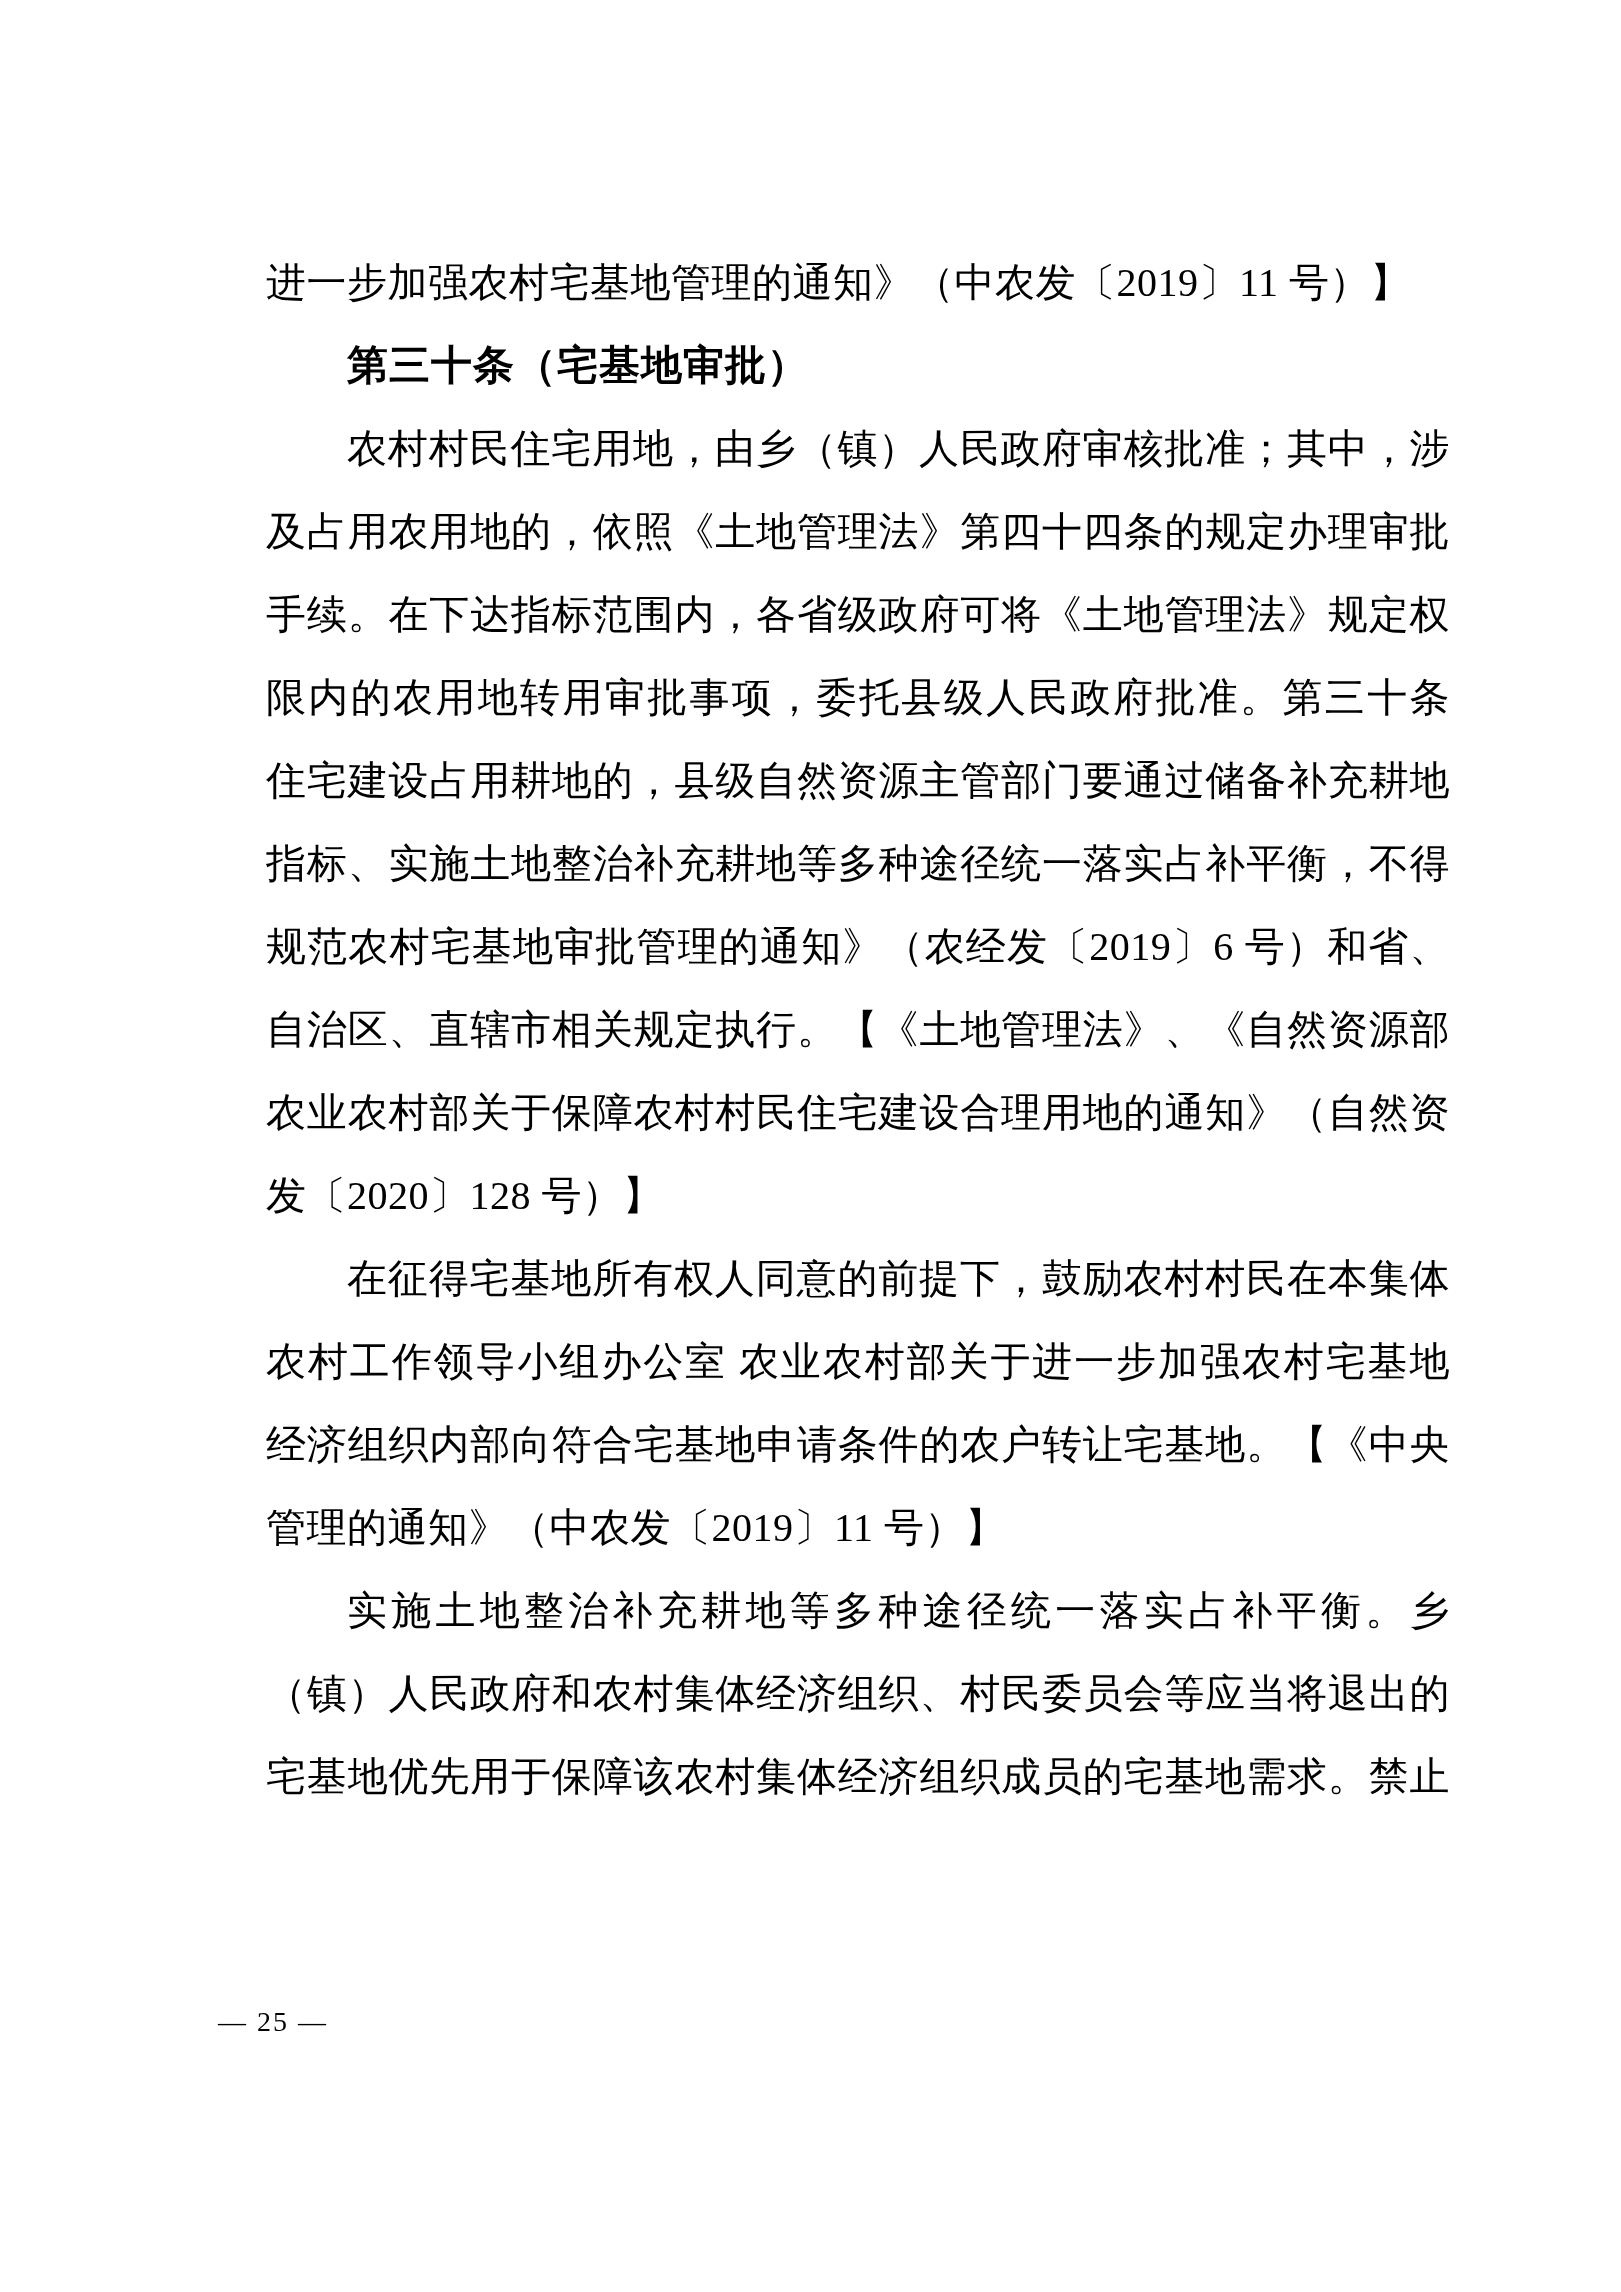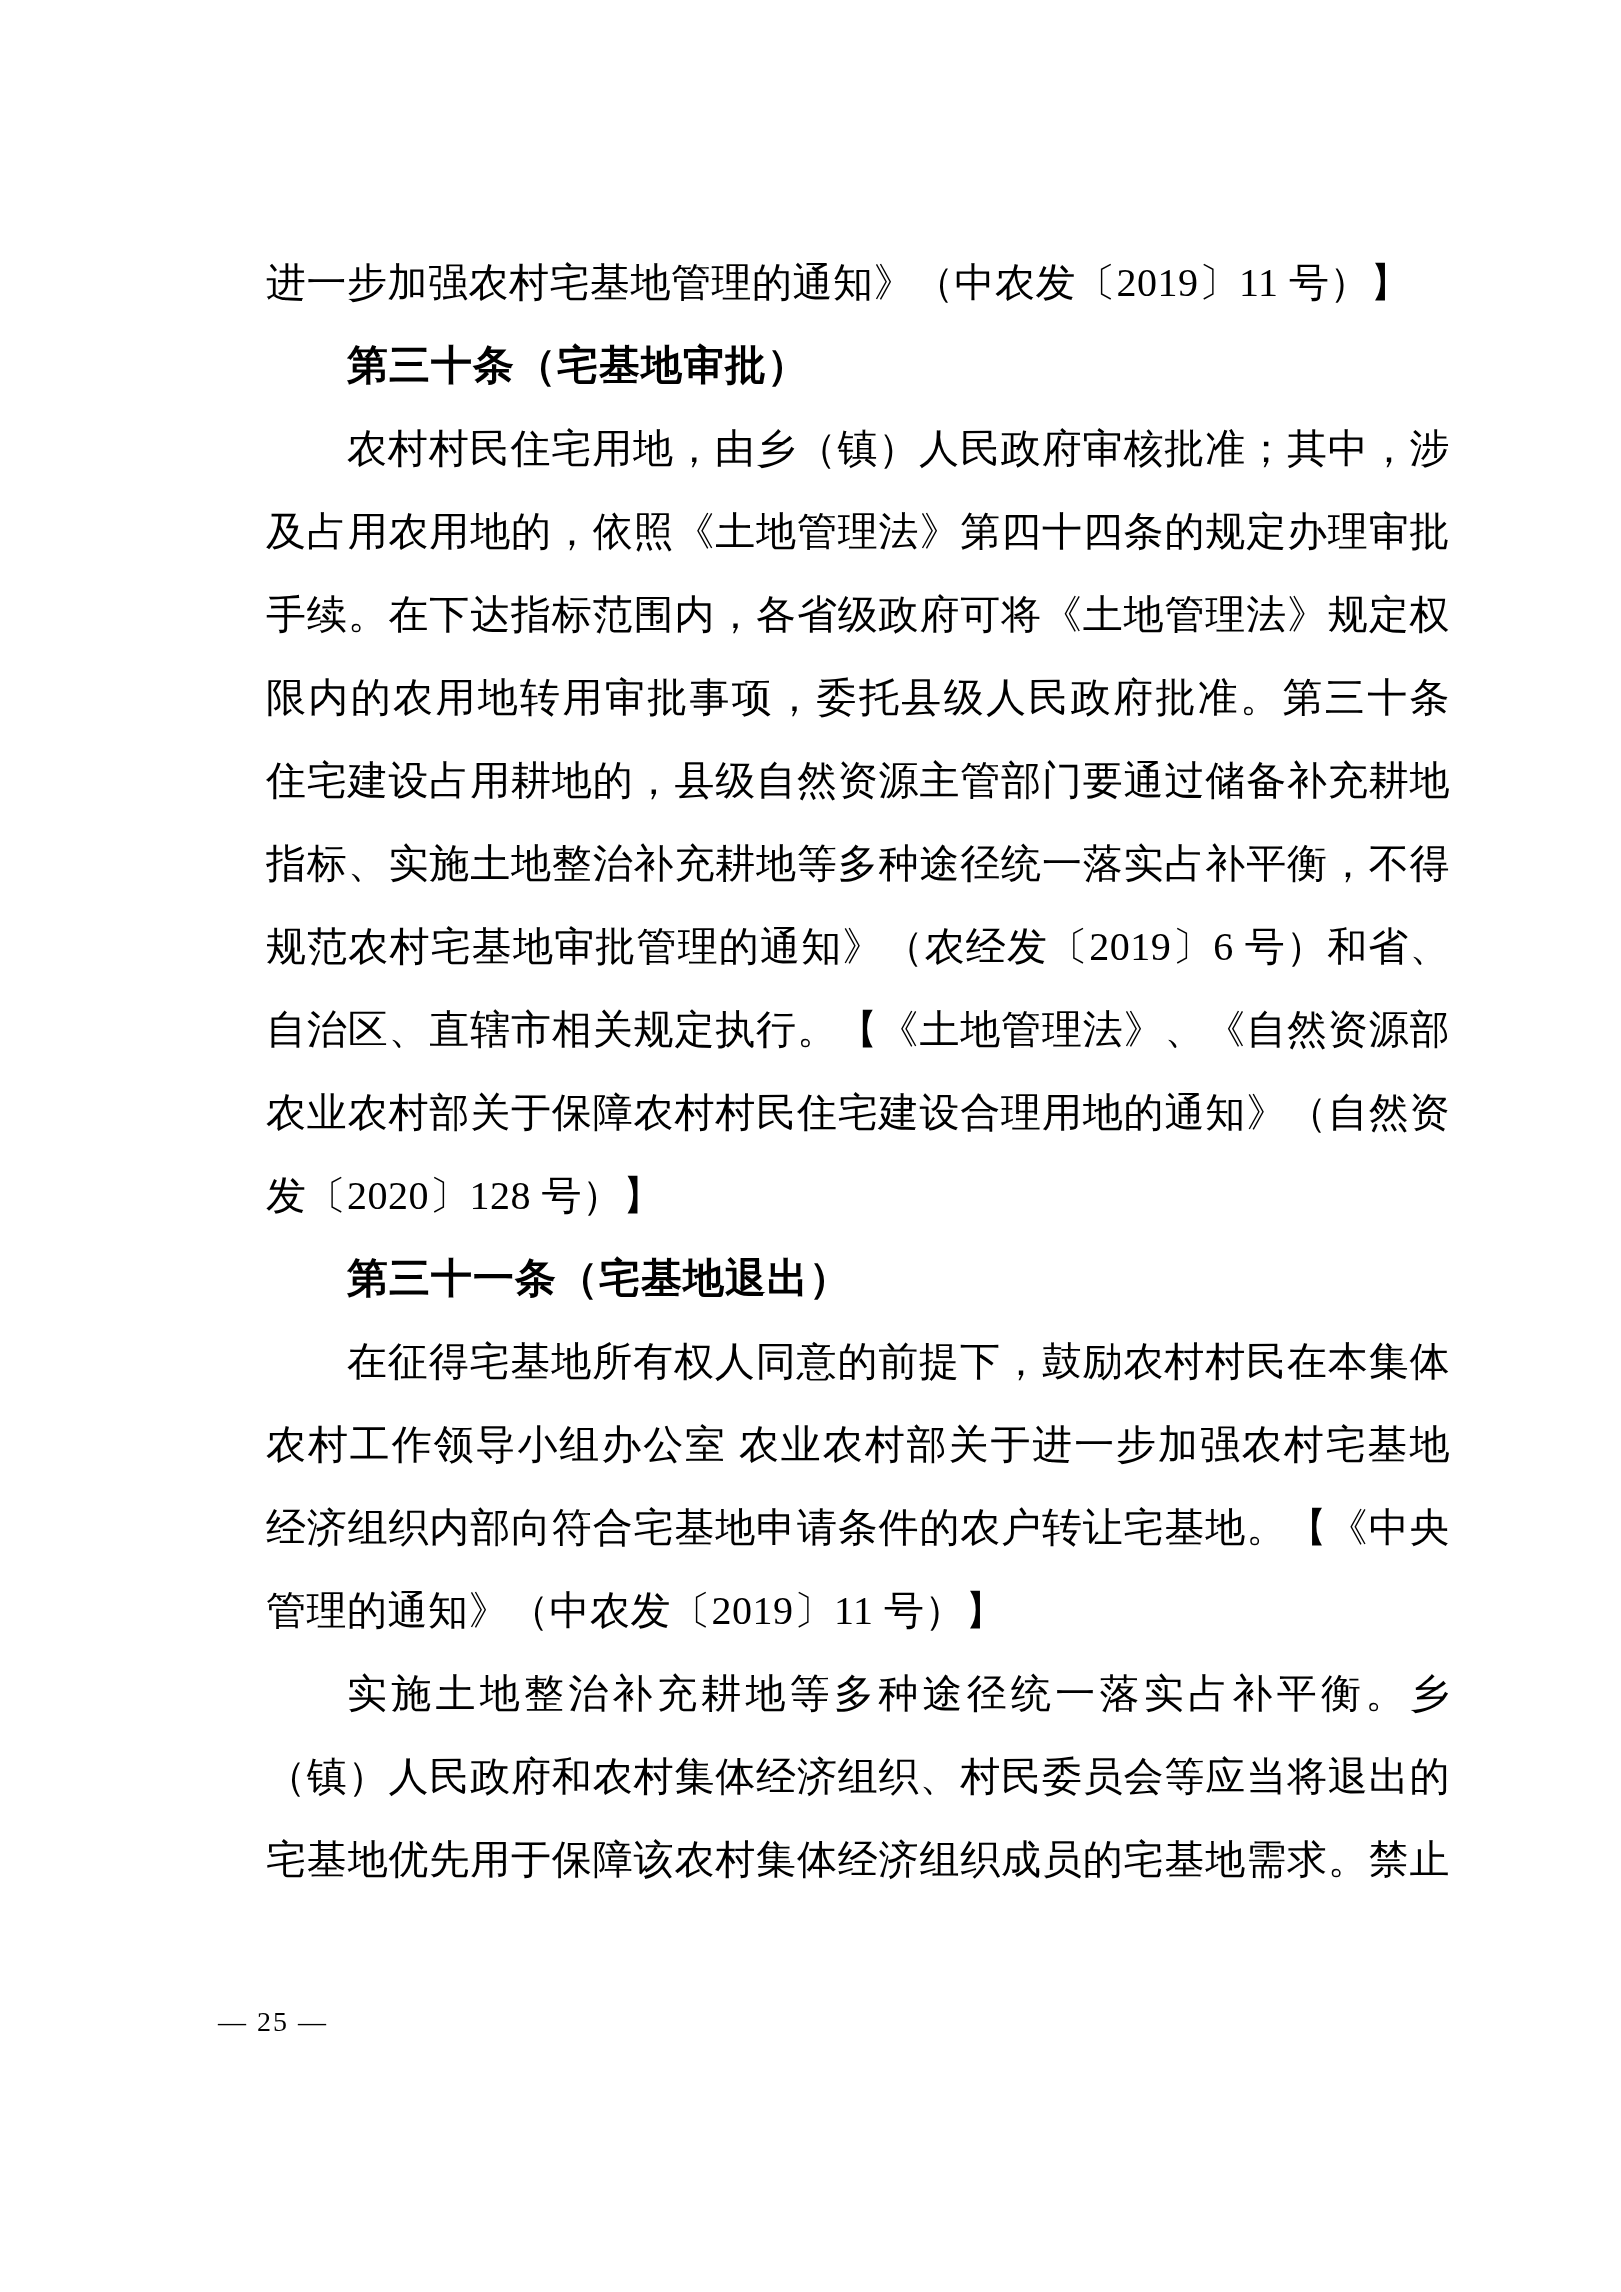--- a/index.html
+++ b/index.html
@@ -69,21 +69,20 @@
       <div class="line justify indent">农村村民住宅用地，由乡（镇）人民政府审核批准；其中，涉</div>
       <div class="line justify">及占用农用地的，依照《土地管理法》第四十四条的规定办理审批</div>
       <div class="line justify">手续。在下达指标范围内，各省级政府可将《土地管理法》规定权</div>
       <div class="line justify">限内的农用地转用审批事项，委托县级人民政府批准。第三十条</div>
       <div class="line justify">住宅建设占用耕地的，县级自然资源主管部门要通过储备补充耕地</div>
       <div class="line justify">指标、实施土地整治补充耕地等多种途径统一落实占补平衡，不得</div>
       <div class="line justify">规范农村宅基地审批管理的通知》（农经发〔2019〕6 号）和省、</div>
       <div class="line justify">自治区、直辖市相关规定执行。【《土地管理法》、《自然资源部</div>
       <div class="line justify">农业农村部关于保障农村村民住宅建设合理用地的通知》（自然资</div>
       <div class="line">发〔2020〕128 号）】</div>
-      <div class="line indent heading">第三十一条（宅基地退出）</div>
       <div class="line justify indent">在征得宅基地所有权人同意的前提下，鼓励农村村民在本集体</div>
       <div class="line justify">农村工作领导小组办公室 农业农村部关于进一步加强农村宅基地</div>
       <div class="line justify">经济组织内部向符合宅基地申请条件的农户转让宅基地。【《中央</div>
       <div class="line">管理的通知》（中农发〔2019〕11 号）】</div>
       <div class="line justify indent">实施土地整治补充耕地等多种途径统一落实占补平衡。乡</div>
       <div class="line justify">（镇）人民政府和农村集体经济组织、村民委员会等应当将退出的</div>
       <div class="line justify">宅基地优先用于保障该农村集体经济组织成员的宅基地需求。禁止</div>
     </div>
   <div class="footer">— 25 —</div>
 </div>

